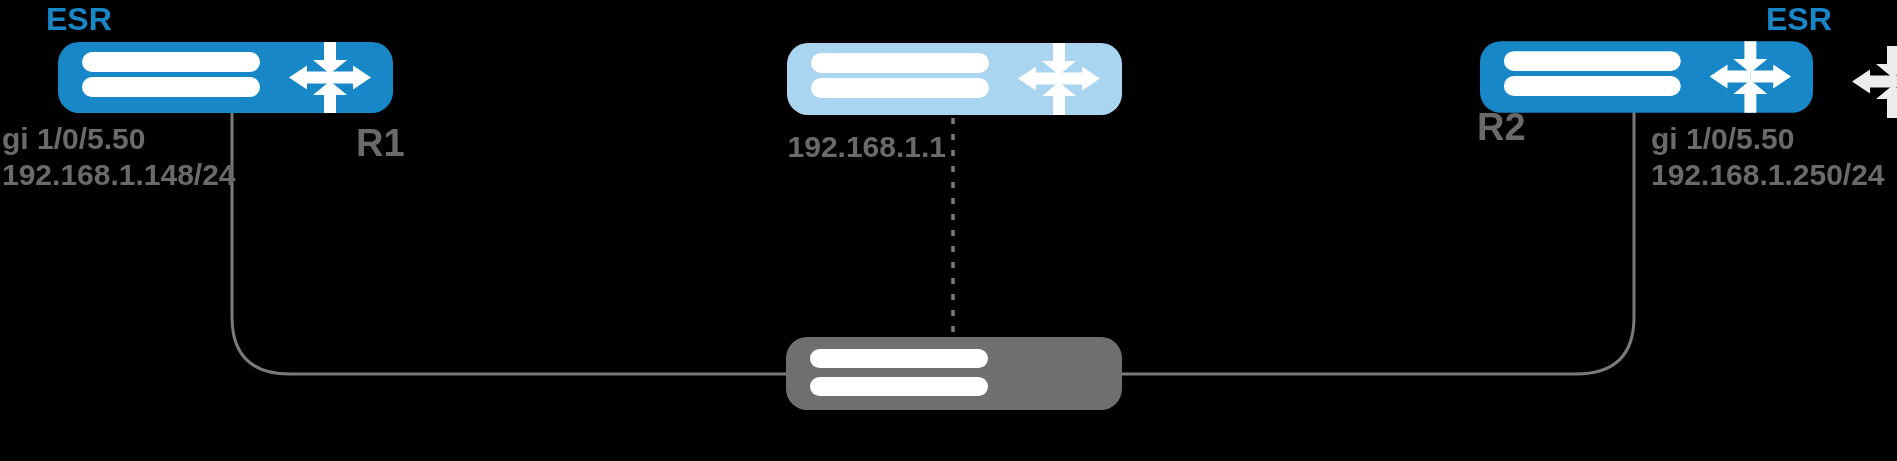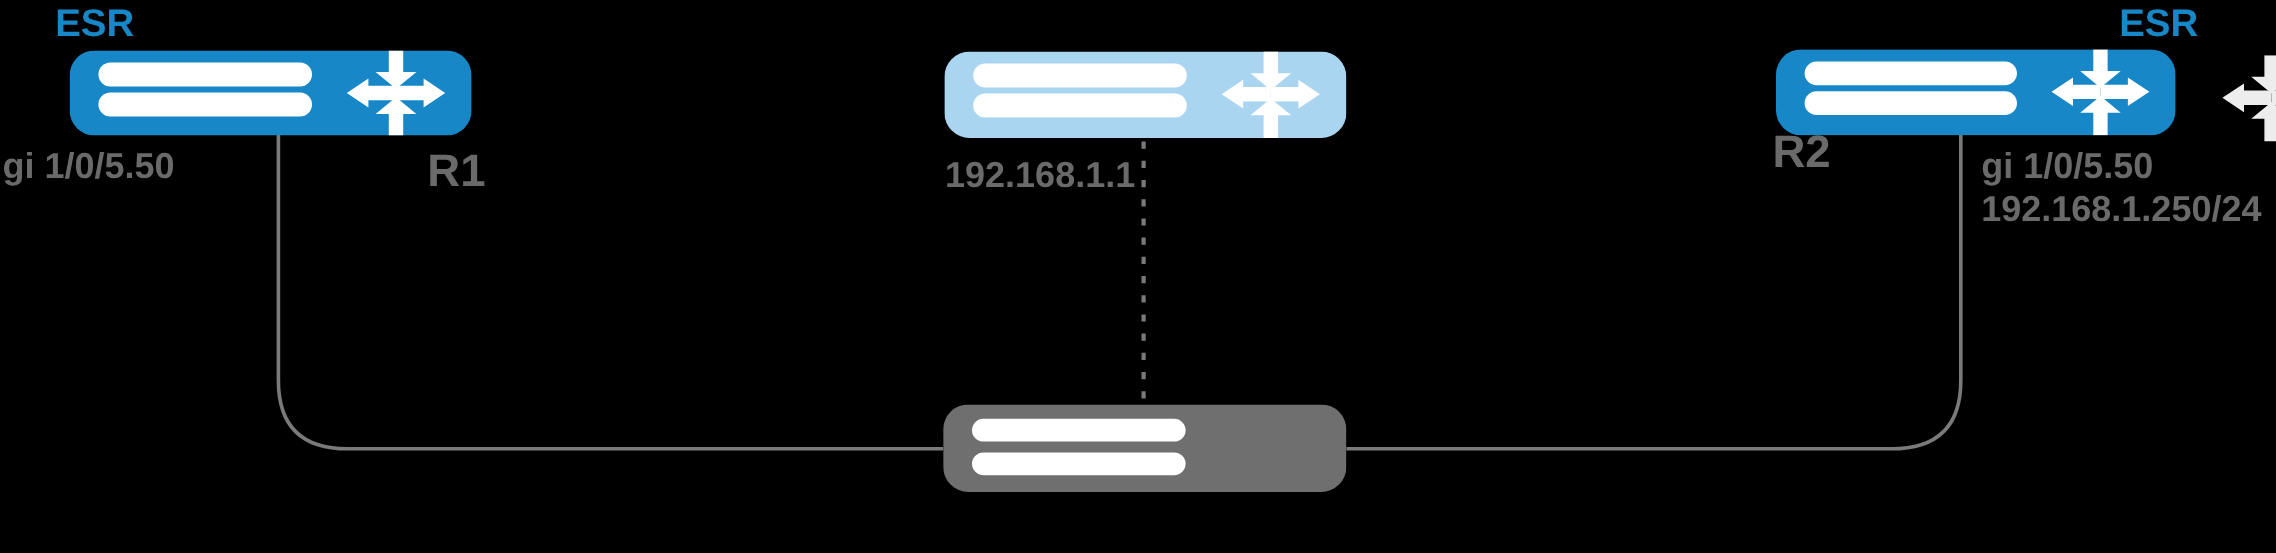--- a/index.html
+++ b/index.html
@@ -79,20 +79,21 @@
     <rect class="icon-detail" x="24" y="12" width="178" height="19" rx="9.5"></rect>
     <rect class="icon-detail" x="24" y="40" width="178" height="19" rx="9.5"></rect>
   </svg>
 
   <div class="abs lbl esr-lbl" style="left:46px;top:3px;">ESR</div>
 
   <div class="abs lbl dev-lbl" style="left:356px;top:124px;">R1</div>
 
   <div class="abs" style="left:2px;top:121px;">
     <div class="lbl port-lbl">gi 1/0/5.50</div>
+    <div class="lbl port-lbl">192.168.1.148/24</div>
   </div>
 
   <div class="abs lbl vip-lbl" style="left:746px;top:132px;width:200px;">192.168.1.1</div>
 
   <div class="abs lbl esr-lbl" style="left:1766px;top:3px;">ESR</div>
 
   <div class="abs lbl dev-lbl" style="left:1477px;top:108px;">R2</div>
 
   <div class="abs" style="left:1651px;top:121px;">
     <div class="lbl port-lbl">gi 1/0/5.50</div>

